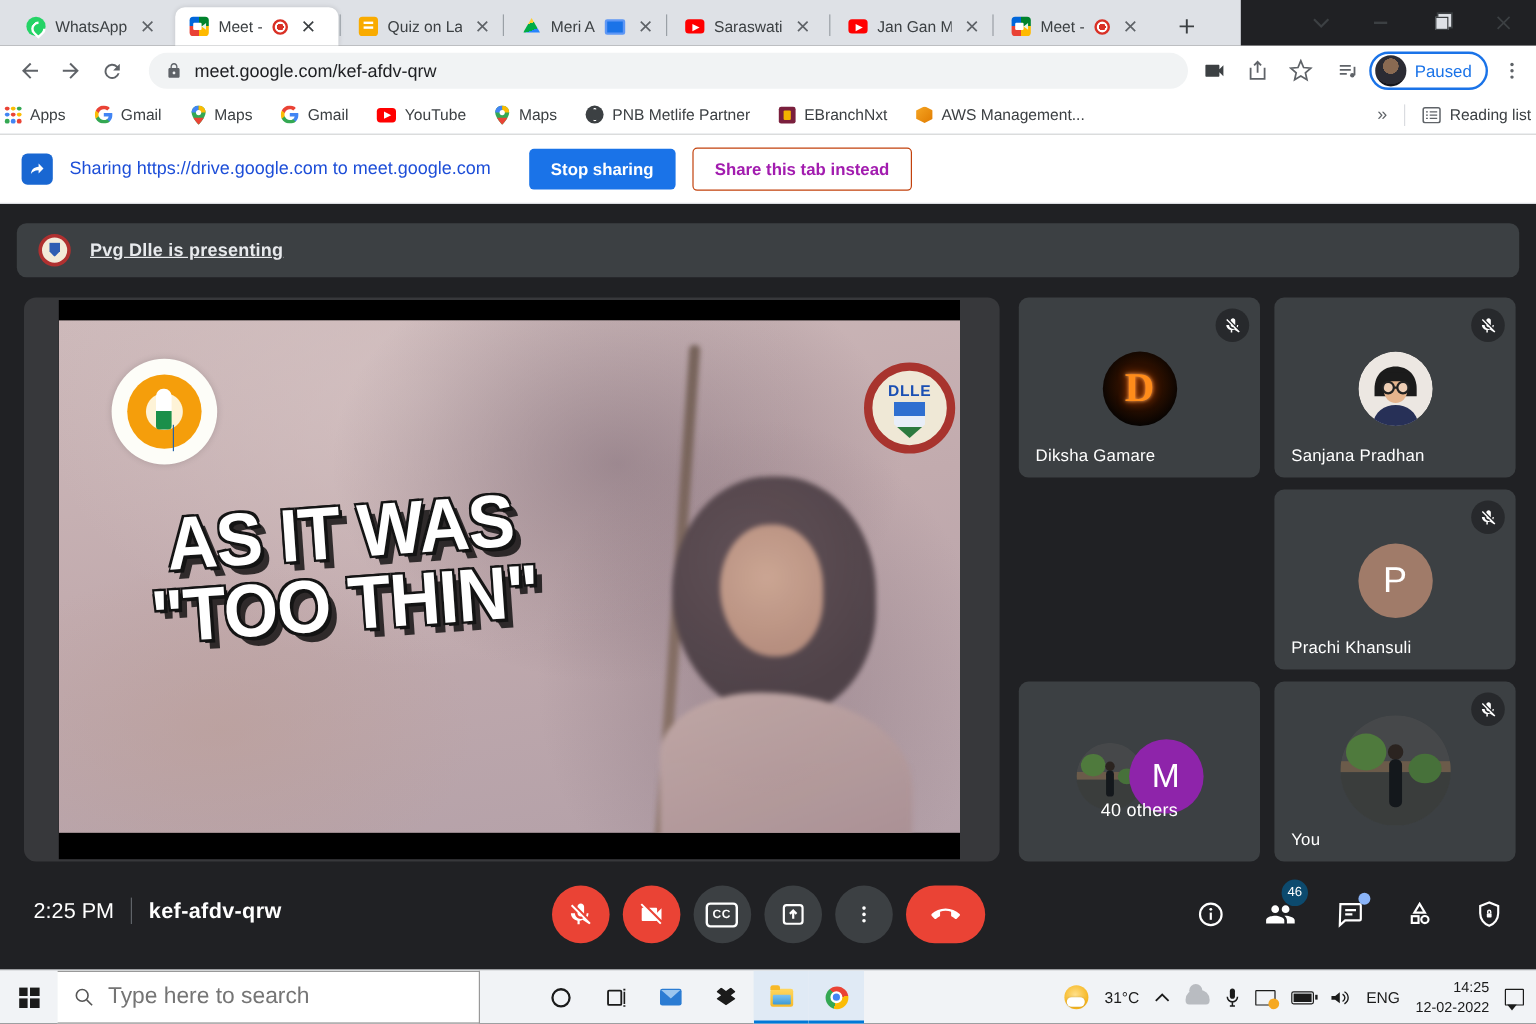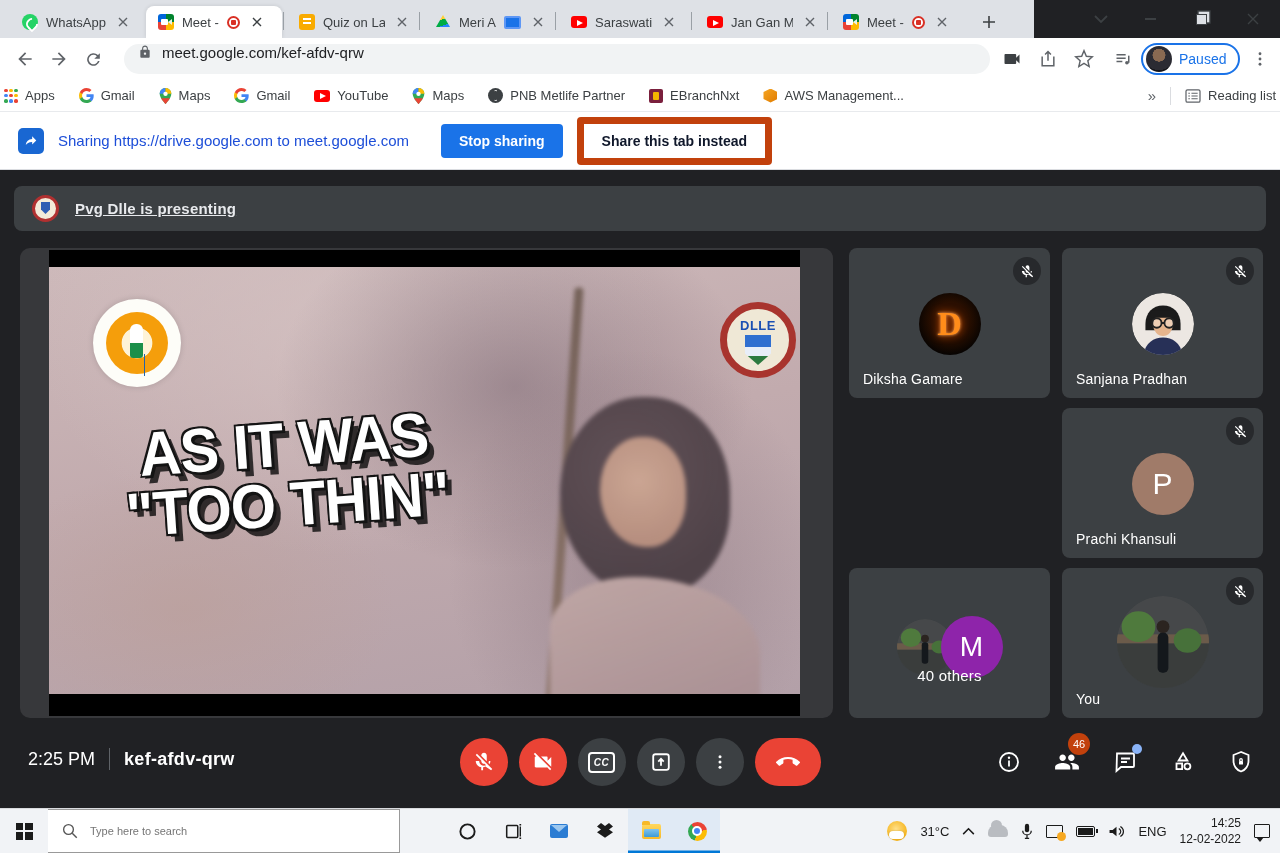--- a/index.html
+++ b/index.html
@@ -28,21 +28,21 @@
   .fav-yt { width:16px; height:12px; background:#f00; border-radius:3px; margin-top:0; }
   .fav-yt::after{ content:""; position:absolute; left:6px; top:3.5px; border-left:6px solid #fff; border-top:3px solid transparent; border-bottom:3px solid transparent; }
   .newtab { position:absolute; top:8px; width:28px; height:28px; display:flex; align-items:center; justify-content:center; border-radius:50%; }
   .wctrl { position:absolute; top:0; width:46px; height:38px; display:flex; align-items:center; justify-content:center; }
   .wc-min::after{ content:""; width:11px; height:1.6px; background:#3c4043; }
   .wc-rest::after{ content:""; width:9px; height:9px; border:1.4px solid #3c4043; background:#dee1e6; box-shadow:2.5px -2.5px 0 -0.2px #dee1e6, 2.5px -2.5px 0 1.2px #3c4043; }
 
   
   .toolbar { position:absolute; left:0; top:38px; width:1280px; height:42px; background:#fff; display:flex; align-items:center; }
   .navbtn { width:34px; height:34px; display:flex; align-items:center; justify-content:center; border-radius:50%; flex:0 0 auto; }
-  .omnibox { position:absolute; left:124px; top:6px; width:866px; height:30px; background:#f1f3f4; border-radius:15px; display:flex; align-items:flex-start; padding:0 14px; gap:10px; }
+  .omnibox { position:absolute; left:124px; top:6px; width:866px; height:30px; background:#f1f3f4; border-radius:15px; display:flex; align-items:center; padding:0 14px; gap:10px; }
   .url { font-size:15px; color:#202124; }
   .tb-ic { position:absolute; top:9px; width:24px; height:24px; display:flex; align-items:center; justify-content:center; }
   .paused-chip { position:absolute; left:1141px; top:5px; height:32px; border:2px solid #1a73e8; border-radius:16px; display:flex; align-items:center; gap:7px; padding:0 12px 0 3px; background:#fff; }
   .paused-chip .pav { width:26px; height:26px; border-radius:50%; background:radial-gradient(circle at 50% 35%, #8a6a52 0 30%, #2b2b33 31% 70%, #15151a 71%); }
   .paused-chip .ptxt { color:#1a73e8; font-size:14px; }
 
   
   .bookmarks { position:absolute; left:0; top:80px; width:1280px; height:32px; background:#fff; display:flex; align-items:center; padding:0 4px; gap:24px; font-size:13px; color:#3c4043; border-bottom:1px solid #e8eaed; }
   .bm { display:flex; align-items:center; gap:7px; white-space:nowrap; }
   .bm-right { margin-left:auto; display:flex; align-items:center; gap:14px; }
@@ -53,21 +53,21 @@
   .ic-globe::after{ content:""; position:absolute; inset:2px; border:1px solid #fff; border-radius:50%; clip-path:inset(0 40% 0 40%); }
   .ic-ebr { width:14px; height:14px; background:#7a1f3d; border-radius:2px; position:relative; }
   .ic-ebr::after{ content:""; position:absolute; inset:3px 4px; background:#f4b400; border-radius:1px; }
   .ic-aws { width:14px; height:14px; background:linear-gradient(135deg,#f6a623,#e07b00); clip-path:polygon(50% 0,100% 25%,100% 75%,50% 100%,0 75%,0 25%); }
 
   
   .sharebar { position:absolute; left:0; top:112px; width:1280px; height:58px; background:#fff; border-bottom:1px solid #dadce0; display:flex; align-items:center; padding:0 18px; gap:14px; }
   .sb-ic { width:26px; height:26px; border-radius:5px; background:#1967d2; display:flex; align-items:center; justify-content:center; }
   .sb-txt { font-size:15px; color:#1d4ed8; margin-right:10px; }
   .btn-blue { background:#1a73e8; color:#fff; font-size:14px; font-weight:bold; border:none; border-radius:4px; padding:9px 18px; margin-left:8px; }
-  .btn-ghost { background:#fff; color:#0f172a; font-size:14px; font-weight:bold; border:7px solid #c2410c; border-radius:4px; padding:9px 18px; }
+  .btn-ghost { background:#fff; color:#a21caf; font-size:14px; font-weight:bold; border:1px solid #c2410c; border-radius:4px; padding:9px 18px; }
 
   
   .meet { position:absolute; left:0; top:170px; width:1280px; height:638px; background:#202124; }
   .present-banner { position:absolute; left:14px; top:16px; width:1252px; height:45px; background:#3c4043; border-radius:8px; display:flex; align-items:center; gap:16px; padding:0 18px; }
   .pb-logo { width:27px; height:27px; border-radius:50%; background:#f3ead9; border:3px solid #b03030; position:relative; }
   .pb-logo::after{ content:""; position:absolute; left:6px; top:4px; width:9px; height:12px; background:#2f5db3; clip-path:polygon(0 0,100% 0,100% 62%,50% 100%,0 62%); }
   .pb-text { color:#e8eaed; font-size:15px; font-weight:bold; letter-spacing:.2px;text-decoration:underline; }
 
   .stage { position:absolute; left:20px; top:78px; width:813px; height:470px; background:#37383b; border-radius:10px; }
   .video { position:absolute; left:29px; top:2px; width:751px; height:466px; background:#000; overflow:hidden; }
@@ -103,37 +103,37 @@
   .cluster .ph { position:absolute; left:0; top:3px; width:56px; height:56px; border-radius:50%; overflow:hidden; }
   .cluster .m { position:absolute; right:0; top:0; width:62px; height:62px; border-radius:50%; background:#8e24aa; display:flex; align-items:center; justify-content:center; color:#fff; font-size:28px; }
   .tile .center-name { left:50%; transform:translateX(-50%); bottom:34px; font-size:15px; }
   .av-you { width:92px; height:92px; top:28px; }
 
   
   .mc-left { position:absolute; left:28px; top:578px; display:flex; align-items:center; gap:14px; color:#fff; font-size:18px; }
   .mc-div { width:1px; height:22px; background:#5f6368; }
   .mc-code { font-weight:bold; letter-spacing:.3px; }
   .mc-center { position:absolute; left:0; top:568px; width:1280px; height:48px; display:flex; align-items:center; justify-content:center; gap:11px; }
-  .rbtn { width:48px; height:48px; border-radius:50%; display:flex; align-items:center; justify-content:center;font-style:italic; }
+  .rbtn { width:48px; height:48px; border-radius:50%; display:flex; align-items:center; justify-content:center; }
   .red { background:#ea4335; }
   .grey { background:#3c4043; }
   .hang { width:66px; height:48px; border-radius:26px; background:#ea4335; display:flex; align-items:center; justify-content:center; }
   .ccbox { border:2px solid #fff; border-radius:4px; color:#fff; font-size:10px; font-weight:bold; padding:3px 4px; letter-spacing:.5px; }
   .mc-right { position:absolute; right:26px; top:568px; height:48px; display:flex; align-items:center; gap:32px; }
   .mcr { position:relative; width:26px; height:26px; display:flex; align-items:center; justify-content:center; }
-  .badge46 { position:absolute; right:-10px; top:-16px; min-width:22px; height:22px; border-radius:11px; background:#c2410c; color:#fff; font-size:11px; display:flex; align-items:center; justify-content:center; padding:0 4px; }
+  .badge46 { position:absolute; right:-10px; top:-16px; min-width:22px; height:22px; border-radius:11px; background:#0c4a6e; color:#fff; font-size:11px; display:flex; align-items:center; justify-content:center; padding:0 4px; }
   .bluedot { position:absolute; right:-4px; top:-5px; width:10px; height:10px; border-radius:50%; background:#8ab4f8; }
 
   
   .taskbar { position:absolute; left:0; top:808px; width:1280px; height:45px; background:#f1f3f6; border-top:1px solid #d9dbde; display:flex; align-items:stretch; }
   .tb-btn { width:48px; display:flex; align-items:center; justify-content:center; }
   .winlogo { width:17px; height:17px; display:grid; grid-template-columns:1fr 1fr; gap:1.5px; }
   .winlogo i { background:#1b1b1b; }
   .searchbox { position:relative; width:352px; background:#fff; border:1px solid #999; border-left:none; display:flex; align-items:center; }
-  .searchbox input { border:none; outline:none; width:100%; padding-left:42px; font-size:11px; color:#444; background:transparent; font-family:"Liberation Sans", sans-serif; }
+  .searchbox input { border:none; outline:none; width:100%; padding-left:42px; font-size:19px; color:#444; background:transparent; font-family:"Liberation Sans", sans-serif; }
   .searchbox .mag { position:absolute; left:13px; top:12px; }
   .tb-app { width:46px; display:flex; align-items:center; justify-content:center; position:relative; }
   .tb-app.open { background:#e0eaf5; box-shadow:inset 0 -2.5px 0 #0078d7; }
   .tray { margin-left:auto; display:flex; align-items:center; gap:13px; padding-right:10px; font-size:13px; color:#1b1b1b; }
   .clock { text-align:right; font-size:12px; line-height:1.35; }
   .folder { position:relative; width:19px; height:15px; background:linear-gradient(#ffd75e,#f7b928); border-radius:2px; }
   .folder::before { content:""; position:absolute; left:0; top:-3px; width:8px; height:4px; background:#f7b928; border-radius:2px 2px 0 0; }
   .folder::after { content:""; position:absolute; left:2px; top:5px; right:2px; bottom:2px; background:linear-gradient(#7ec3f0,#3d9bd6); border-radius:1px; }
   .chrome { width:19px; height:19px; border-radius:50%; background:conic-gradient(from -40deg, #ea4335 0 33%, #fbbc05 33% 66%, #34a853 66%); position:relative; }
   .chrome::after { content:""; position:absolute; inset:4.5px; border-radius:50%; background:#4285f4; border:2px solid #fff; }

